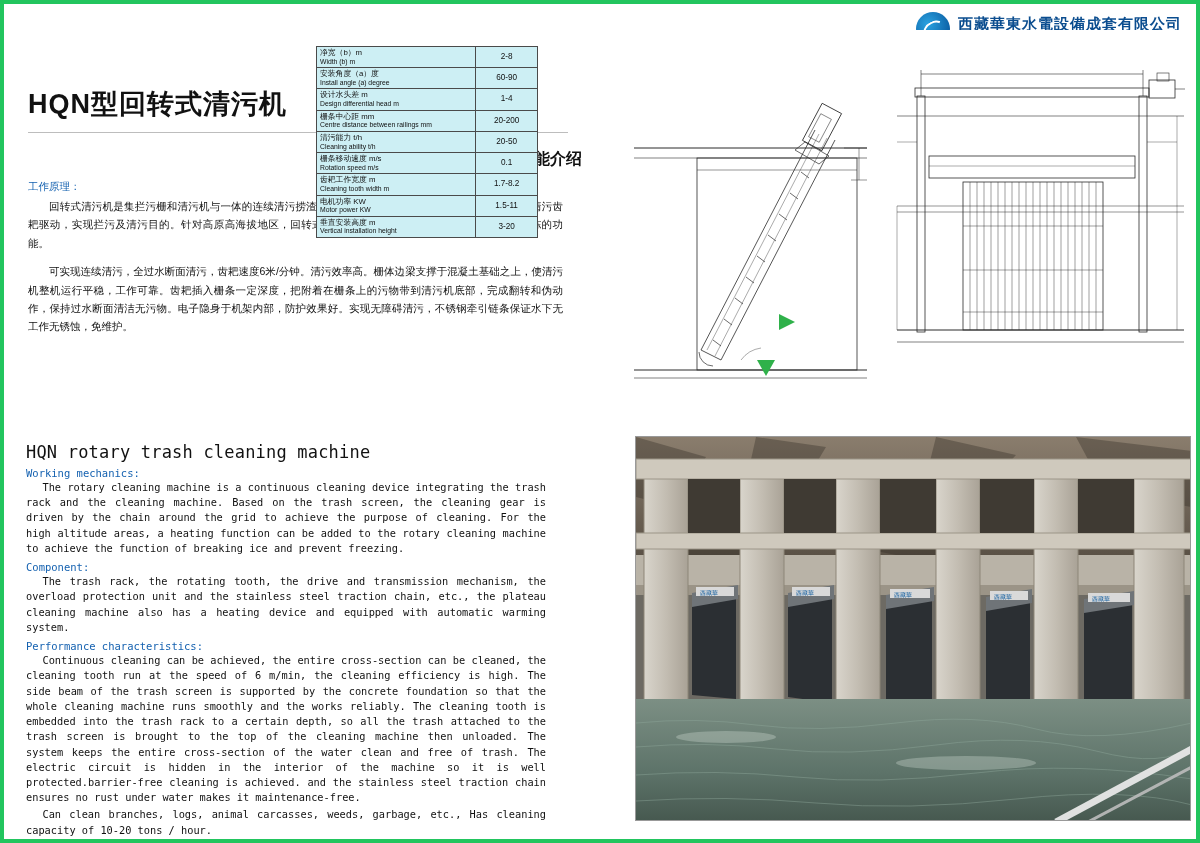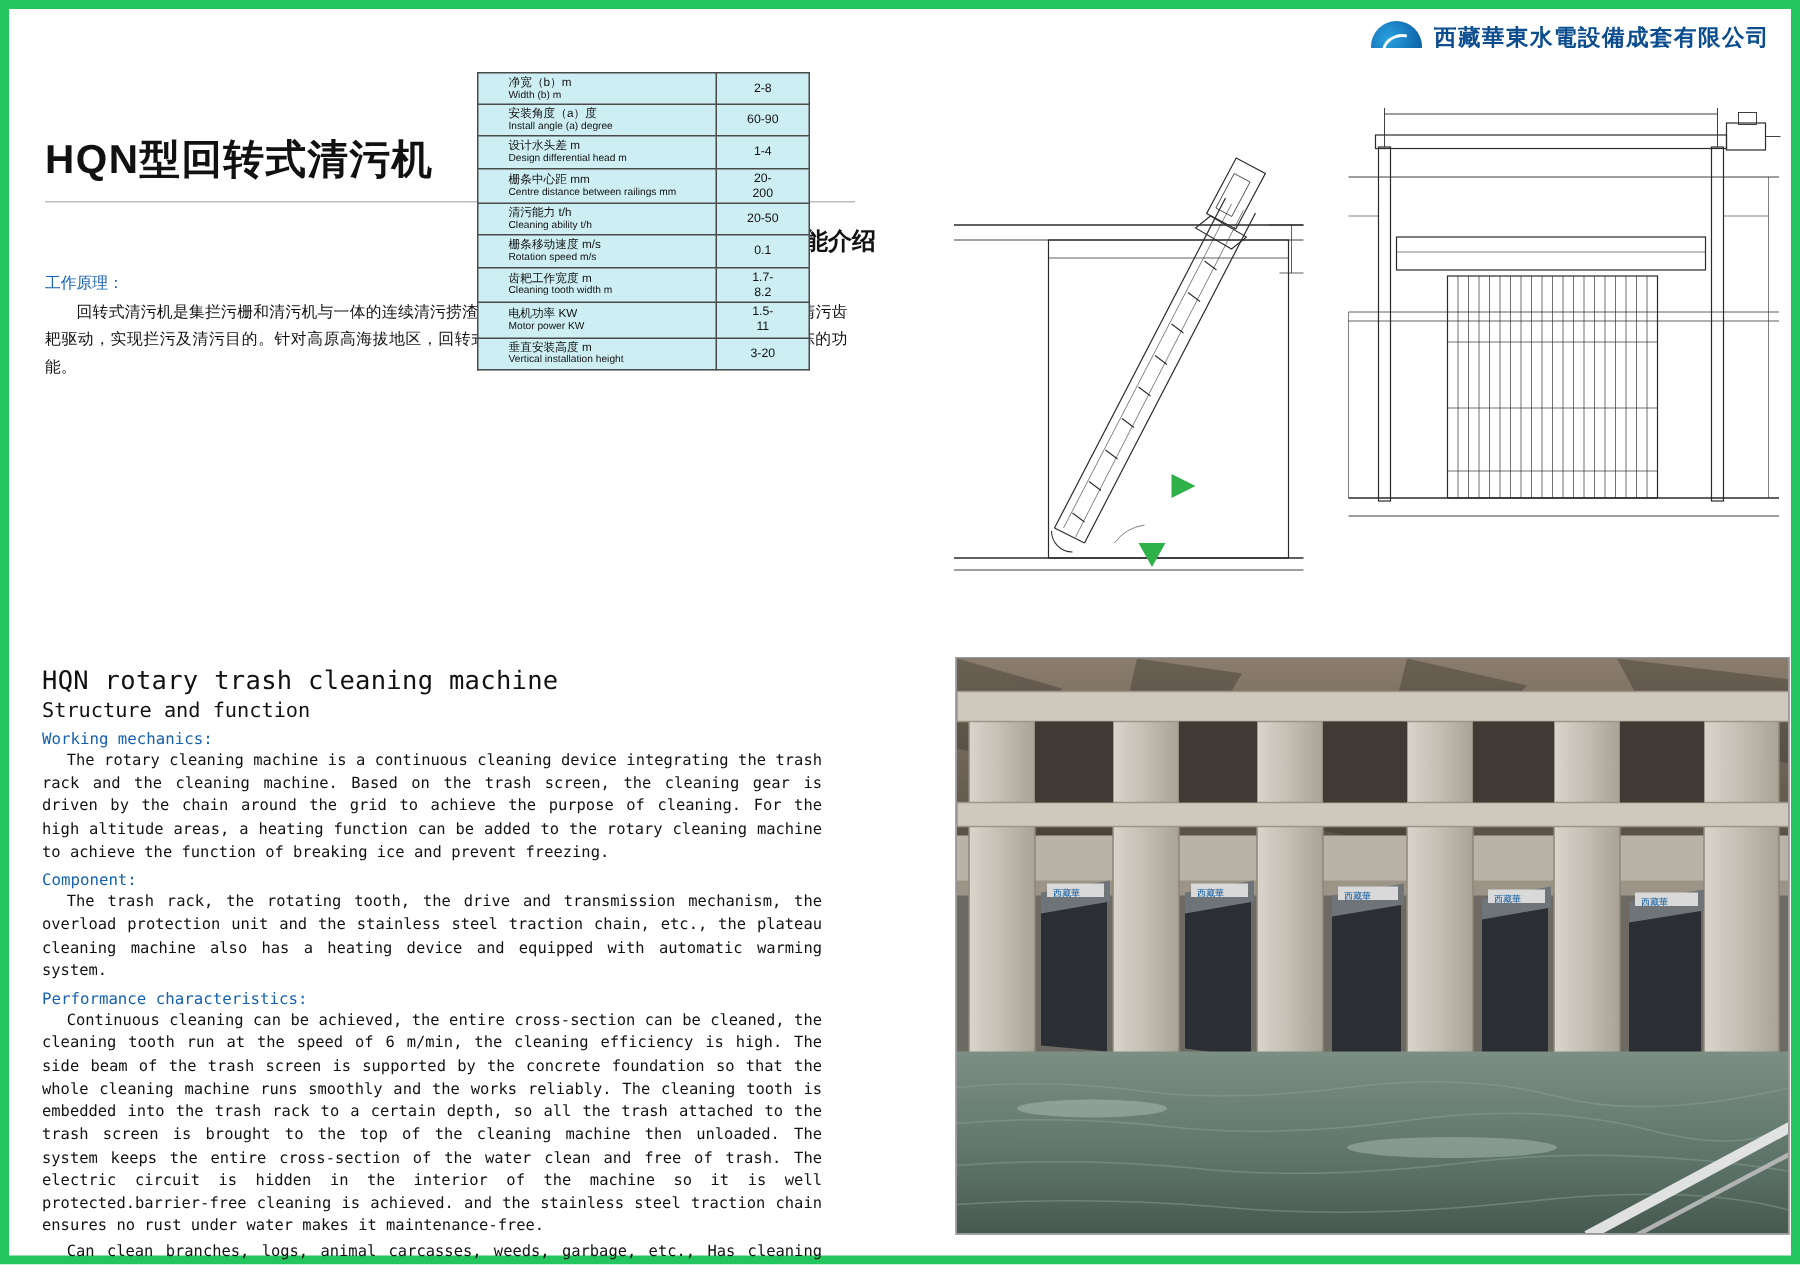--- a/index.html
+++ b/index.html
@@ -5,21 +5,21 @@
   * { box-sizing: border-box; }
   html, body { margin:0; padding:0; }
   body {
     width:1200px; height:843px; position:relative; overflow:hidden;
     background:#ffffff;
     font-family:"Liberation Sans", sans-serif;
     color:#111;
   }
   .page {
     position:absolute; inset:0;
-    border:6px solid #22c55e;
+    border:4px solid #22c55e;
   }
 
   
   .brand {
     position:absolute; top:8px; right:14px;
     display:flex; align-items:center; gap:8px;
   }
   .brand-mark {
     width:34px; height:34px; border-radius:50%;
     background:radial-gradient(circle at 35% 35%, #2aa2e0 0%, #0d63a8 70%, #08406f 100%);
@@ -63,21 +63,21 @@
   .en p.ind { text-indent:1.6em; }
 
   
   .spec {
     position:absolute; left:312px; top:42px;
     border-collapse:collapse; width:222px;
     background:#cdeff4;
   }
   .spec td {
     border:1px solid #4a4a4a;
-    font-size:7.4px; line-height:1.25; padding:1px 20px;
+    font-size:7.4px; line-height:1.25; padding:1px 3px;
     vertical-align:middle;
   }
   .spec td.k { width:160px; }
   .spec td.v { width:62px; text-align:center; font-size:8.2px; }
   .spec .cn { display:block; font-size:7.8px; }
   .spec .en2 { display:block; font-size:6.8px; }
 
   
   .draw {
     position:absolute; left:625px; top:26px; width:560px; height:390px;
@@ -108,26 +108,26 @@
   <div class="left">
     <h1 class="title-cn">HQN型回转式清污机</h1>
     <div class="rule"></div>
     <h2 class="sub-cn">结构和功能介绍</h2>
 
     <div class="cn-block">
       <div class="cn-label">工作原理：</div>
       <div class="cn-para">回转式清污机是集拦污栅和清污机与一体的连续清污捞渣装置。以拦污栅为基础，通过绕栅回转链条将清污齿耙驱动，实现拦污及清污目的。针对高原高海拔地区，回转式清污机可以增加加热辅助功能，达到破冰防冻的功能。</div>
     </div>
     <div class="cn-block">
+      <div class="cn-para">可实现连续清污，全过水断面清污，齿耙速度6米/分钟。清污效率高。栅体边梁支撑于混凝土基础之上，使清污机整机运行平稳，工作可靠。齿耙插入栅条一定深度，把附着在栅条上的污物带到清污机底部，完成翻转和伪动作，保持过水断面清洁无污物。电子隐身于机架内部，防护效果好。实现无障碍清污，不锈钢牵引链条保证水下无工作无锈蚀，免维护。</div>
     </div>
   </div>
 
   <div class="en">
     <h3>HQN rotary trash cleaning machine</h3>
-    <h4>Structure and function</h4>
 
     <div class="lbl">Working mechanics:</div>
     <p class="ind">The rotary cleaning machine is a continuous cleaning device integrating the trash rack and the cleaning machine. Based on the trash screen, the cleaning gear is driven by the chain around the grid to achieve the purpose of cleaning. For the high altitude areas, a heating function can be added to the rotary cleaning machine to achieve the function of breaking ice and prevent freezing.</p>
 
     <div class="lbl">Component:</div>
     <p class="ind">The trash rack, the rotating tooth, the drive and transmission mechanism, the overload protection unit and the stainless steel traction chain, etc., the plateau cleaning machine also has a heating device and equipped with automatic warming system.</p>
 
     <div class="lbl">Performance characteristics:</div>
     <p class="ind">Continuous cleaning can be achieved, the entire cross-section can be cleaned, the cleaning tooth run at the speed of 6 m/min, the cleaning efficiency is high. The side beam of the trash screen is supported by the concrete foundation so that the whole cleaning machine runs smoothly and the works reliably. The cleaning tooth is embedded into the trash rack to a certain depth, so all the trash attached to the trash screen is brought to the top of the cleaning machine then unloaded. The system keeps the entire cross-section of the water clean and free of trash. The electric circuit is hidden in the interior of the machine so it is well protected.barrier-free cleaning is achieved. and the stainless steel traction chain ensures no rust under water makes it maintenance-free.</p>
 

